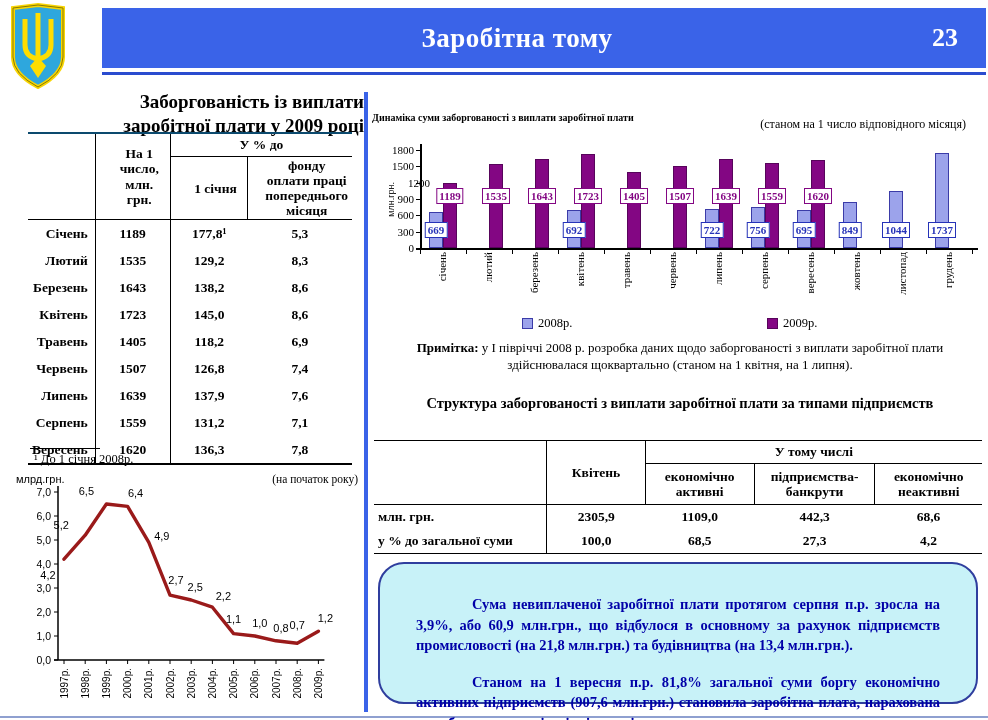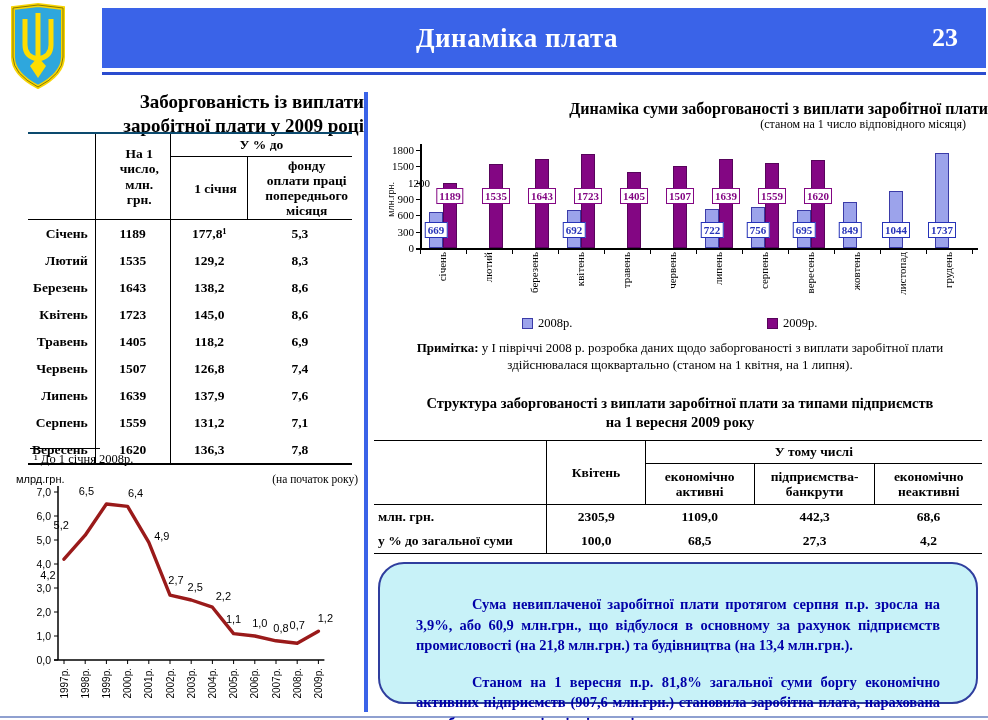--- a/index.html
+++ b/index.html
@@ -37,21 +37,21 @@
   table.t1 td.c1 { text-align:center; border-right:1.5px solid #000; }
   table.t1 td.c2, table.t1 td.c3 { text-align:center; }
   table.t1 tbody tr:last-child td { border-bottom:2px solid #000; }
   .t1-footnote-rule { position:absolute; left:30px; top:360px; width:70px; height:1px; background:#000; }
   .t1-footnote { position:absolute; left:34px; top:364px; font-size:12.5px; }
 
   
   .linechart { position:absolute; left:14px; top:384px; width:350px; height:246px; }
 
   
-  .bc-title { position:absolute; top:12px; left:0; width:100%; text-align:right; font-weight:bold; font-size:16px; }
+  .bc-title { position:absolute; top:24px; left:0; width:100%; text-align:left; font-weight:bold; font-size:10px; }
   .bc-subtitle { position:absolute; top:29px; right:22px; font-size:12px; }
   .barchart { position:absolute; left:0; top:50px; width:616px; height:200px; }
   .bc-ylab { position:absolute; left:14px; top:44px; font-family:"Liberation Sans","DejaVu Sans",sans-serif;
              font-size:9px; color:#222; writing-mode:vertical-rl; transform:rotate(180deg); }
   .bc-ytick { position:absolute; width:34px; text-align:right; font-size:11px; line-height:12px; }
   .bc-axis-v { position:absolute; background:#000; width:2px; }
   .bc-axis-h { position:absolute; background:#000; height:2px; }
   .bc-tickmark { position:absolute; background:#000; }
   .bar-group { position:absolute; }
   .bar { position:absolute; bottom:0; width:14px; box-sizing:border-box; }
@@ -98,21 +98,21 @@
   <div class="coat">
     <svg width="60" height="86" viewBox="0 0 60 86">
       <path d="M30 2 L55 5 L55 54 Q55 71 30 84 Q5 71 5 54 L5 5 Z" fill="#2EA7DD" stroke="#F8D504" stroke-width="4"></path>
       <path d="M30 2 L55 5 L55 54 Q55 71 30 84 Q5 71 5 54 L5 5 Z" fill="none" stroke="#8A7A00" stroke-width="1"></path>
       <path d="M17 16 V42 Q17 54 30 56 Q43 54 43 42 V16" fill="none" stroke="#FFDD00" stroke-width="5"></path>
       <path d="M30 10 V58" stroke="#FFDD00" stroke-width="5"></path>
       <path d="M30 54 L38 63 L30 75 L22 63 Z" fill="#FFDD00"></path>
     </svg>
   </div>
   <div class="banner">
-    <div class="title">Динаміка плата</div>
+    <div class="title">Заробітна тому</div>
     <div class="pageno">23</div>
   </div>
   <div class="banner-underline"></div>
   <div class="v-divider"></div>
   <div class="bottom-strip"></div>
 
   <div class="col-left">
     <div class="t1-title">
       <div>Заборгованість із виплати</div>
       <div>заробітної плати у 2009 році</div>
@@ -367,21 +367,20 @@
         </div>
       </div>
 
     <div class="note">
       <div><b>Примітка:</b><span> у І півріччі 2008 р. розробка даних щодо заборгованості з виплати  заробітної плати</span></div>
       <div>здійснювалася щоквартально (станом на  1 квітня, на 1 липня).</div>
     </div>
 
     <div class="t2-title">
       <div>Структура заборгованості з виплати заробітної плати за типами підприємств</div>
-      <div>на 1 вересня 2009 року</div>
     </div>
     <table class="t2">
       <thead>
         <tr>
           <th class="bt" style="width:172px"></th>
           <th class="bt hdr-total" rowspan="2">Квітень</th>
           <th class="bt hdr-grp" colspan="3">У тому числі</th>
         </tr>
         <tr>
           <th></th>

